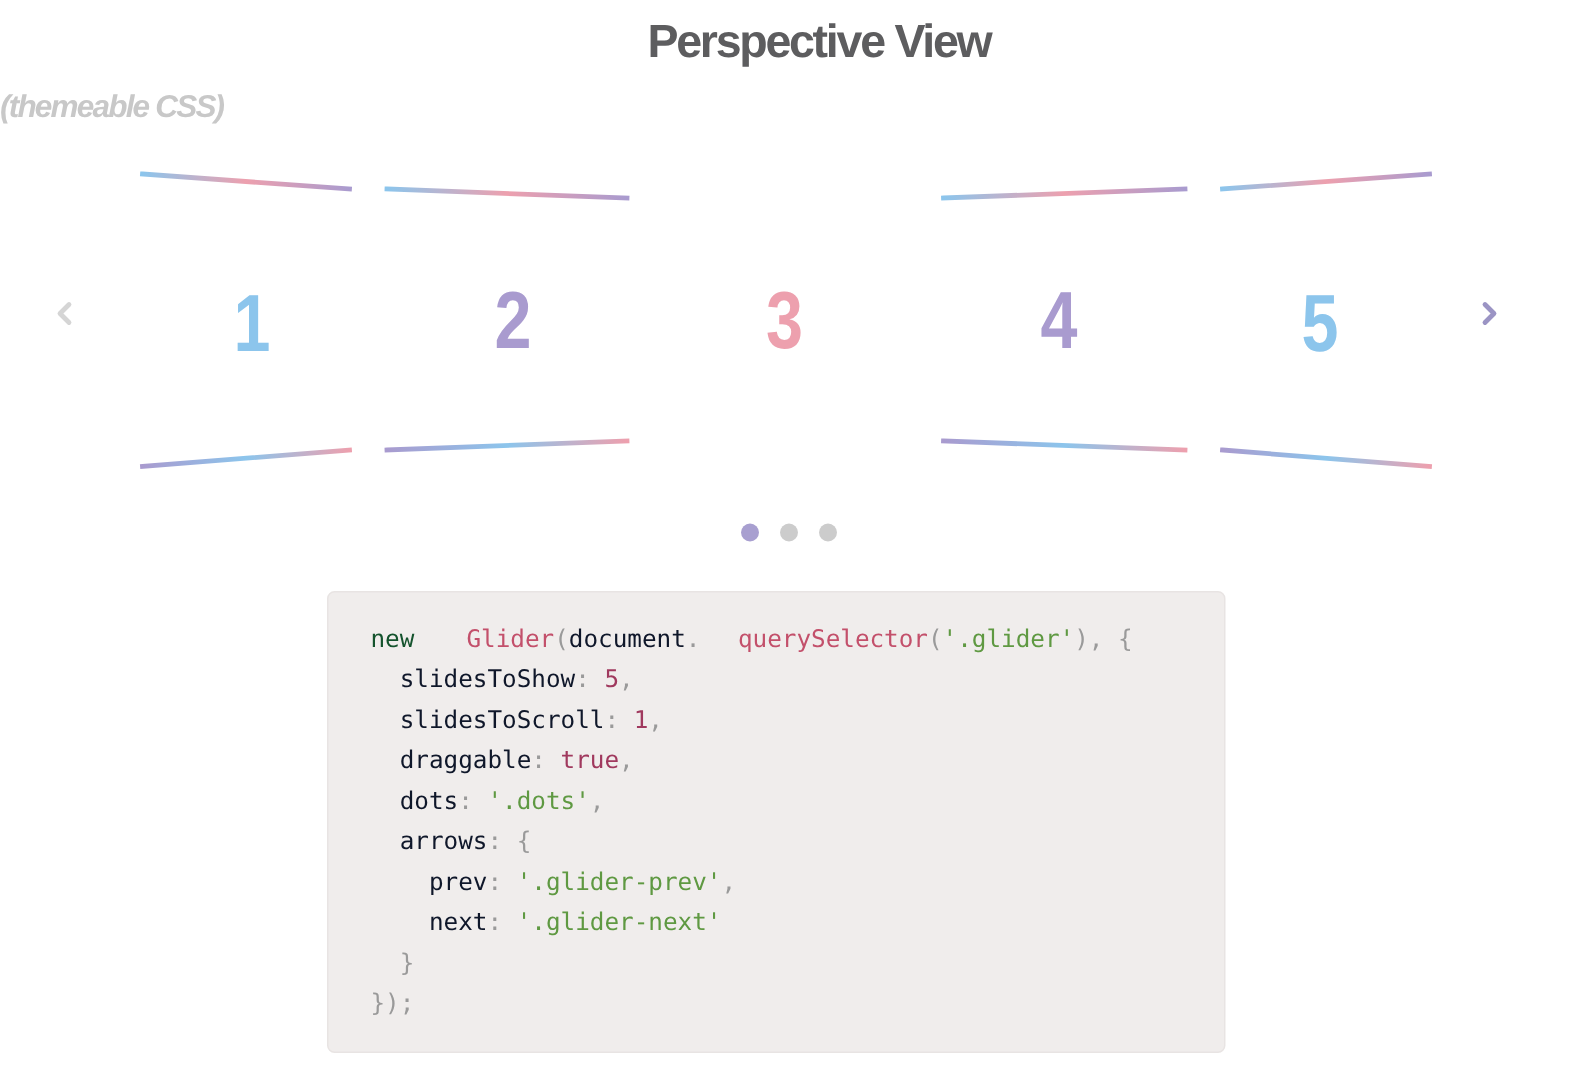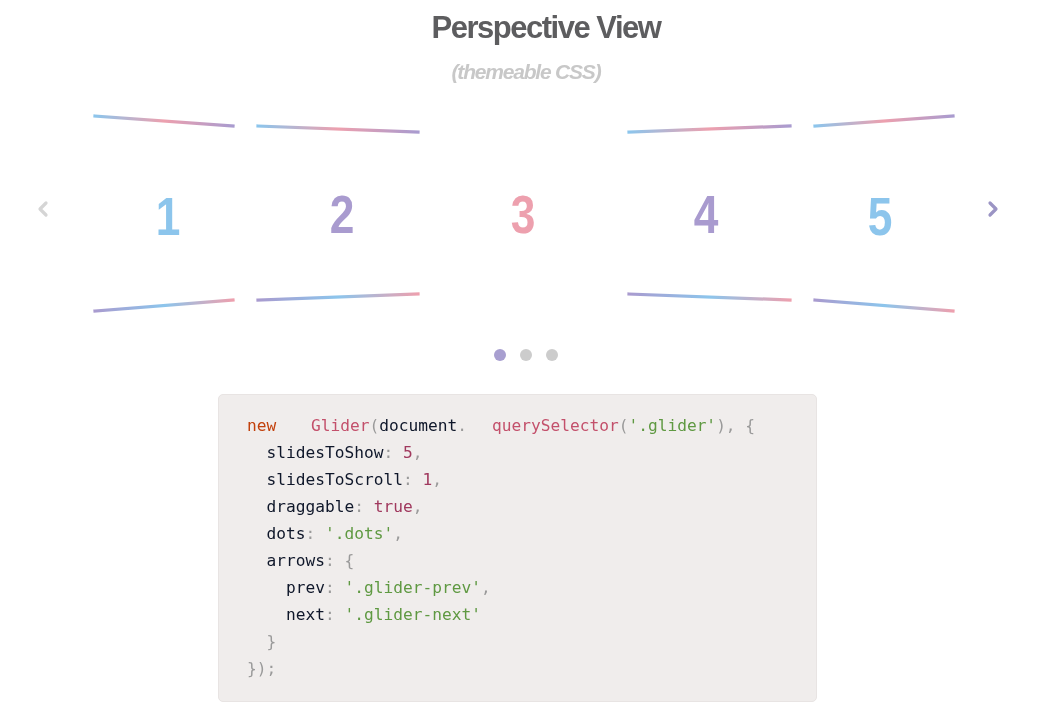--- a/index.html
+++ b/index.html
@@ -5,21 +5,21 @@
   html, body { margin: 0; padding: 0; }
   body {
     width: 1052px; height: 719px; background: #ffffff; position: relative; overflow: hidden;
     font-family: "Liberation Sans", "DejaVu Sans", sans-serif;
   }
   .title {
     position: absolute; left: 0; width: 1052px; top: 10px; text-align: center;
     font-size: 31px; font-weight: bold; color: #5d5d5f; letter-spacing: -1.5px; margin-left: 20px;
   }
   .subtitle {
-    position: absolute; left: 0; width: 1052px; top: 60px; text-align: center;
+    position: absolute; left: 0; width: 1052px; top: 60px; text-align: left;
     font-size: 21px; font-style: italic; font-weight: bold; color: #c8c8c8; letter-spacing: -1.2px;
   }
   .stage { position: absolute; left: 0; top: 0; width: 1052px; height: 340px; }
   .slide-svg { position: absolute; left: 0; top: 0; }
   .slide-num {
     position: absolute; font-size: 54px; font-weight: bold; text-align: center;
     width: 80px; margin-left: -40px; line-height: 60px; height: 60px;
     transform: scaleX(0.82);
   }
   .arrow {
@@ -31,21 +31,21 @@
   .dot.active { background: #a89fd0; }
   .code {
     position: absolute; left: 218px; top: 394px; width: 599px; height: 308px;
     background: #f0edec; border-radius: 5px; border: 1px solid #e8e4e3; box-sizing: border-box;
   }
   .code pre {
     margin: 0; position: absolute; left: 28px; top: 17px;
     font-family: "DejaVu Sans Mono", "Liberation Mono", monospace; font-size: 16.2px; line-height: 27px;
     color: #2e2e2e;
   }
-  .kw { color: #c2410c; }
+  .kw { color: #14532d; }
   .fn { color: #c3506b; margin-left: 25px; }
   .str { color: #5f9942; }
   .num { color: #a0395e; }
   .pun { color: #9a9a9a; }
   .id { color: #0f172a; }
 </style>
 </head>
 <body>
 
 <div class="title">Perspective View</div>

